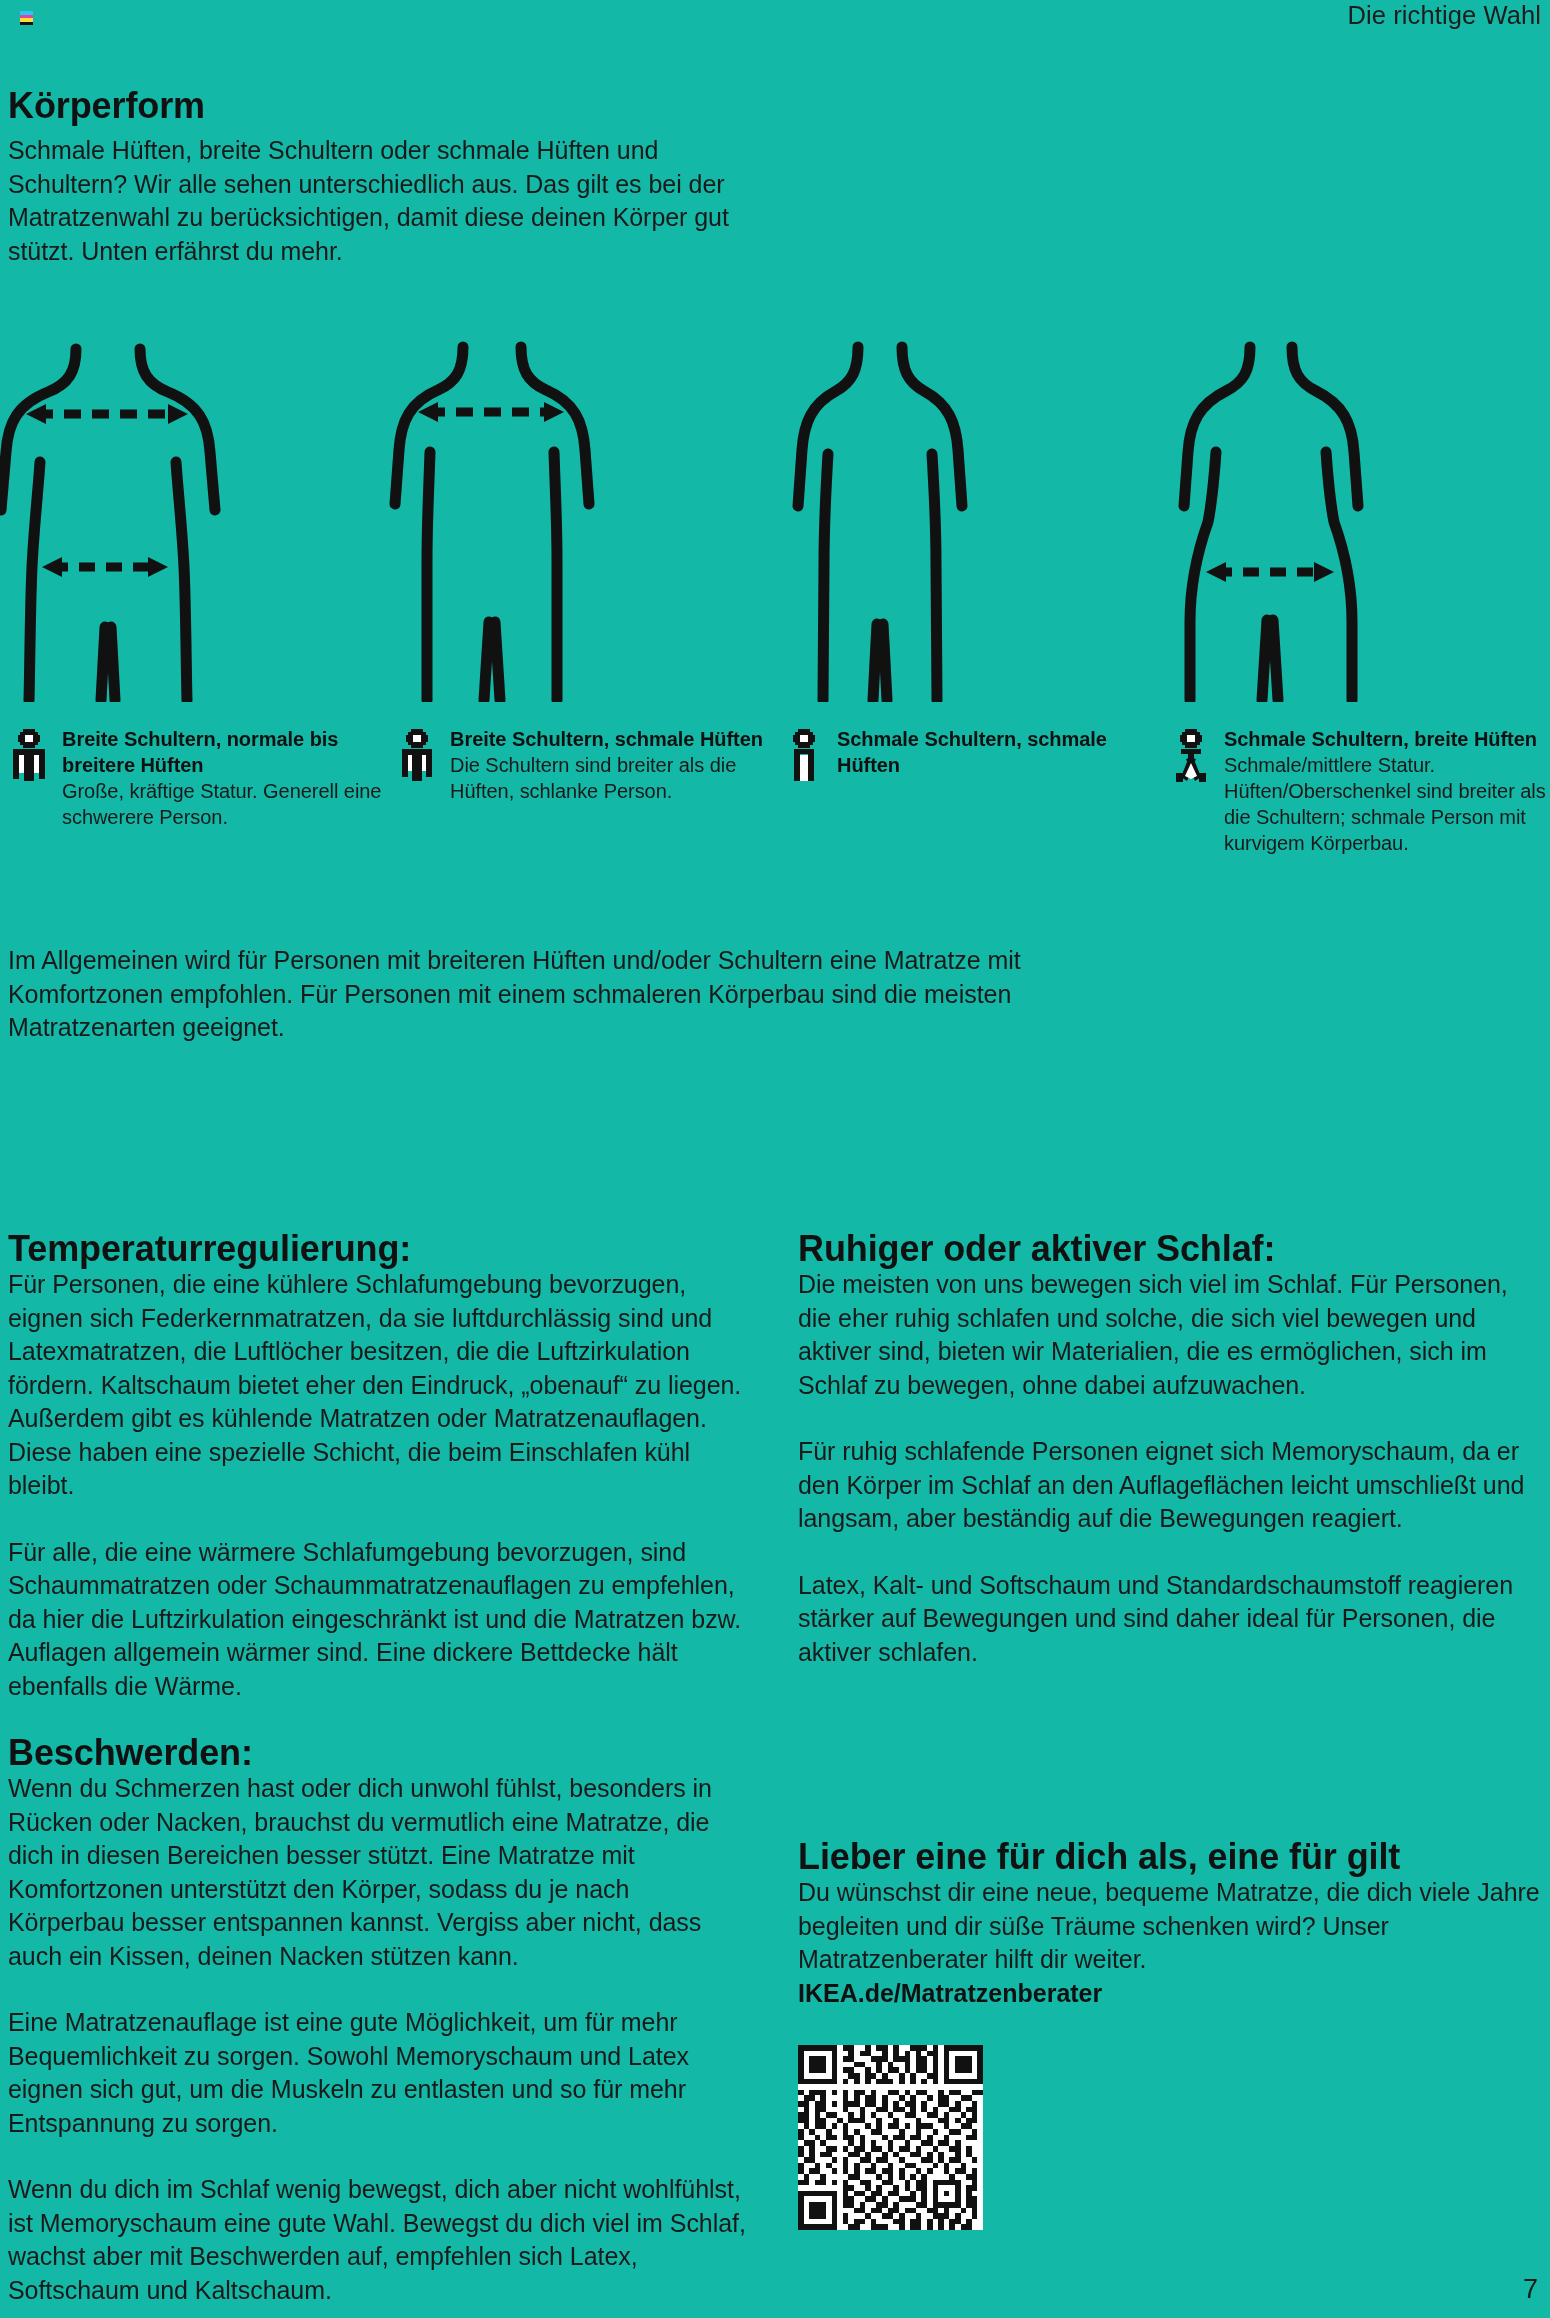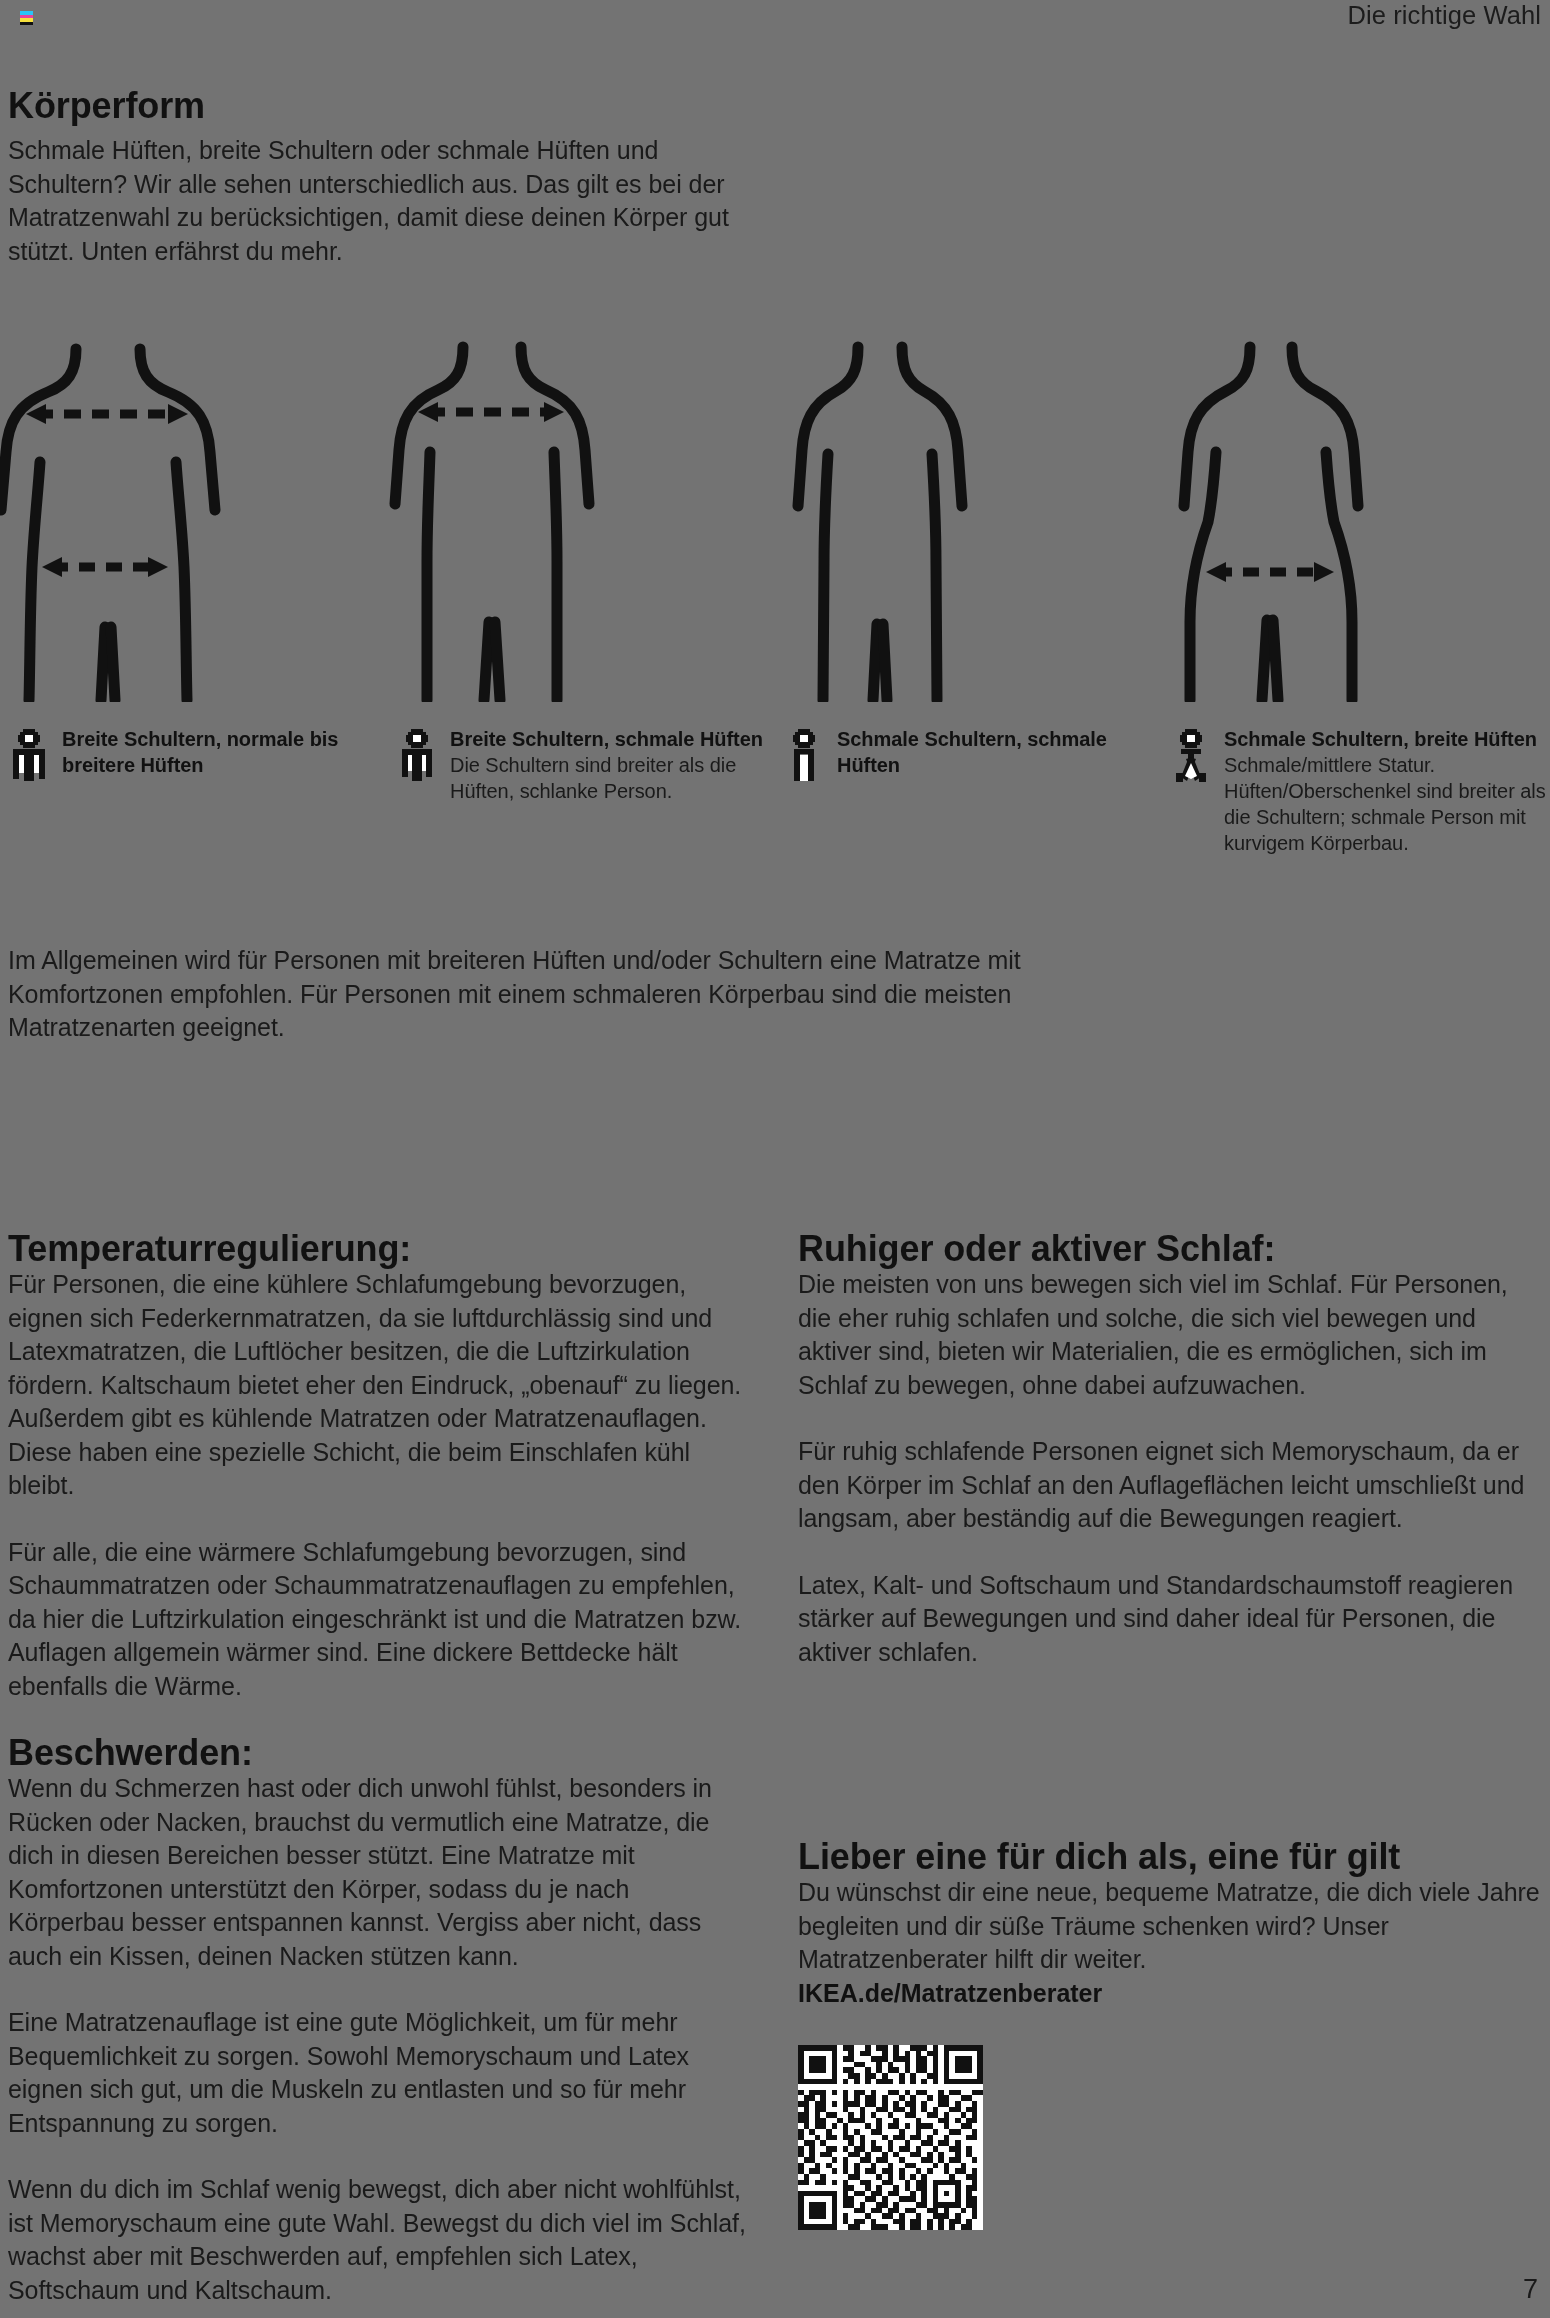--- a/index.html
+++ b/index.html
@@ -11,21 +11,21 @@
   body {
     font-family: "Liberation Sans", "DejaVu Sans", sans-serif;
     color: #1a1a1a;
     -webkit-font-smoothing: antialiased;
   }
 
   .page {
     position: relative;
     width: 1550px;
     height: 2318px;
-    background: #737373;
+    background: #14b8a6;
     overflow: hidden;
     box-sizing: border-box;
   }
 
   
   .header {
     position: absolute;
     top: 0;
     left: 0;
     right: 0;
@@ -316,20 +316,21 @@
           <path fill="#111" d="M3 20h32v6H3z"></path>
           <path fill="#111" d="M3 24h6v26H3z"></path>
           <path fill="#111" d="M29 24h6v26h-6z"></path>
           <path fill="#111" d="M14 24h10v28H14z"></path>
           <rect x="9" y="26" width="5" height="18" fill="#fff"></rect>
           <rect x="24" y="26" width="5" height="18" fill="#fff"></rect>
         </svg>
       </span>
       <span class="caption-text">
         <span class="caption-heading">Breite Schultern, normale bis breitere Hüften</span>
+        <span class="caption-desc">Große, kräftige Statur. Generell eine schwerere Person.</span>
       </span>
     </div>
 
     <div class="caption cap-1">
       <span class="pictogram">
         <svg viewBox="0 0 38 58" xmlns="http://www.w3.org/2000/svg" aria-hidden="true">
           <path fill="#111" d="M13 0h12v3h3v3h2v7h-2v3h-3v3H13v-3h-3v-3H8V6h2V3h3z"></path>
           <rect x="15" y="6" width="8" height="7" fill="#fff"></rect>
           <path fill="#111" d="M4 20h30v6H4z"></path>
           <path fill="#111" d="M4 24h6v24H4z"></path>

